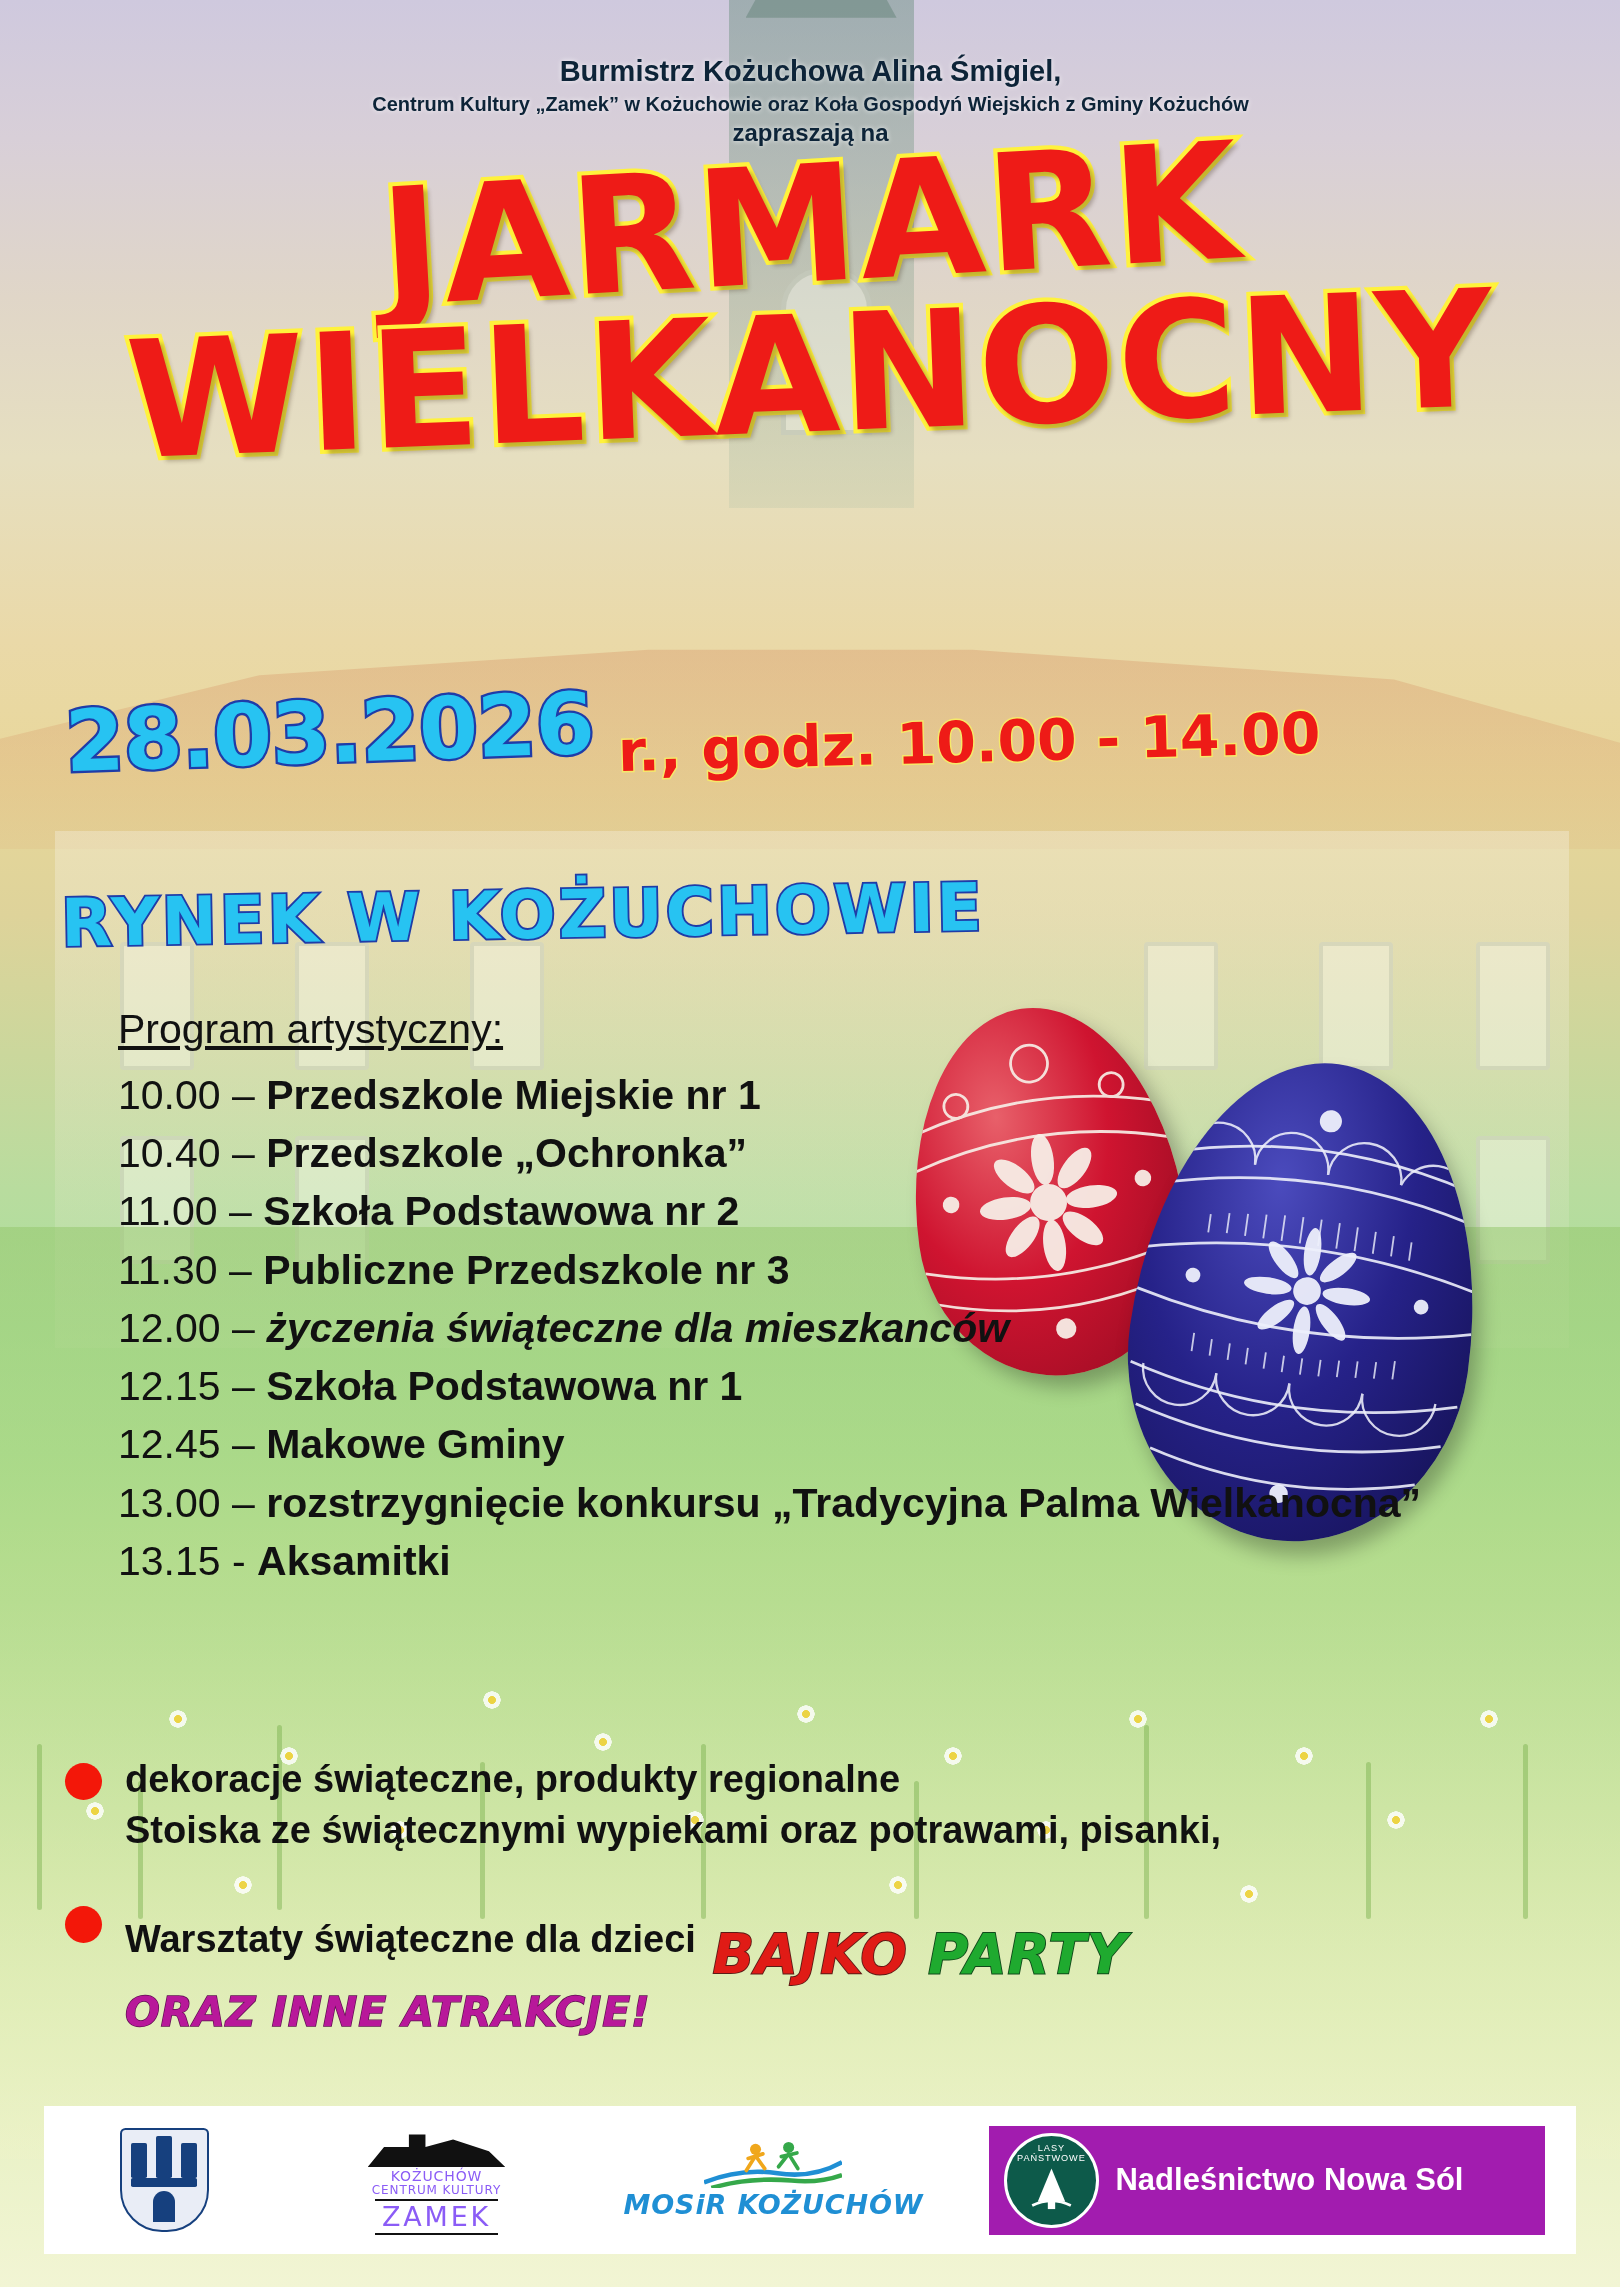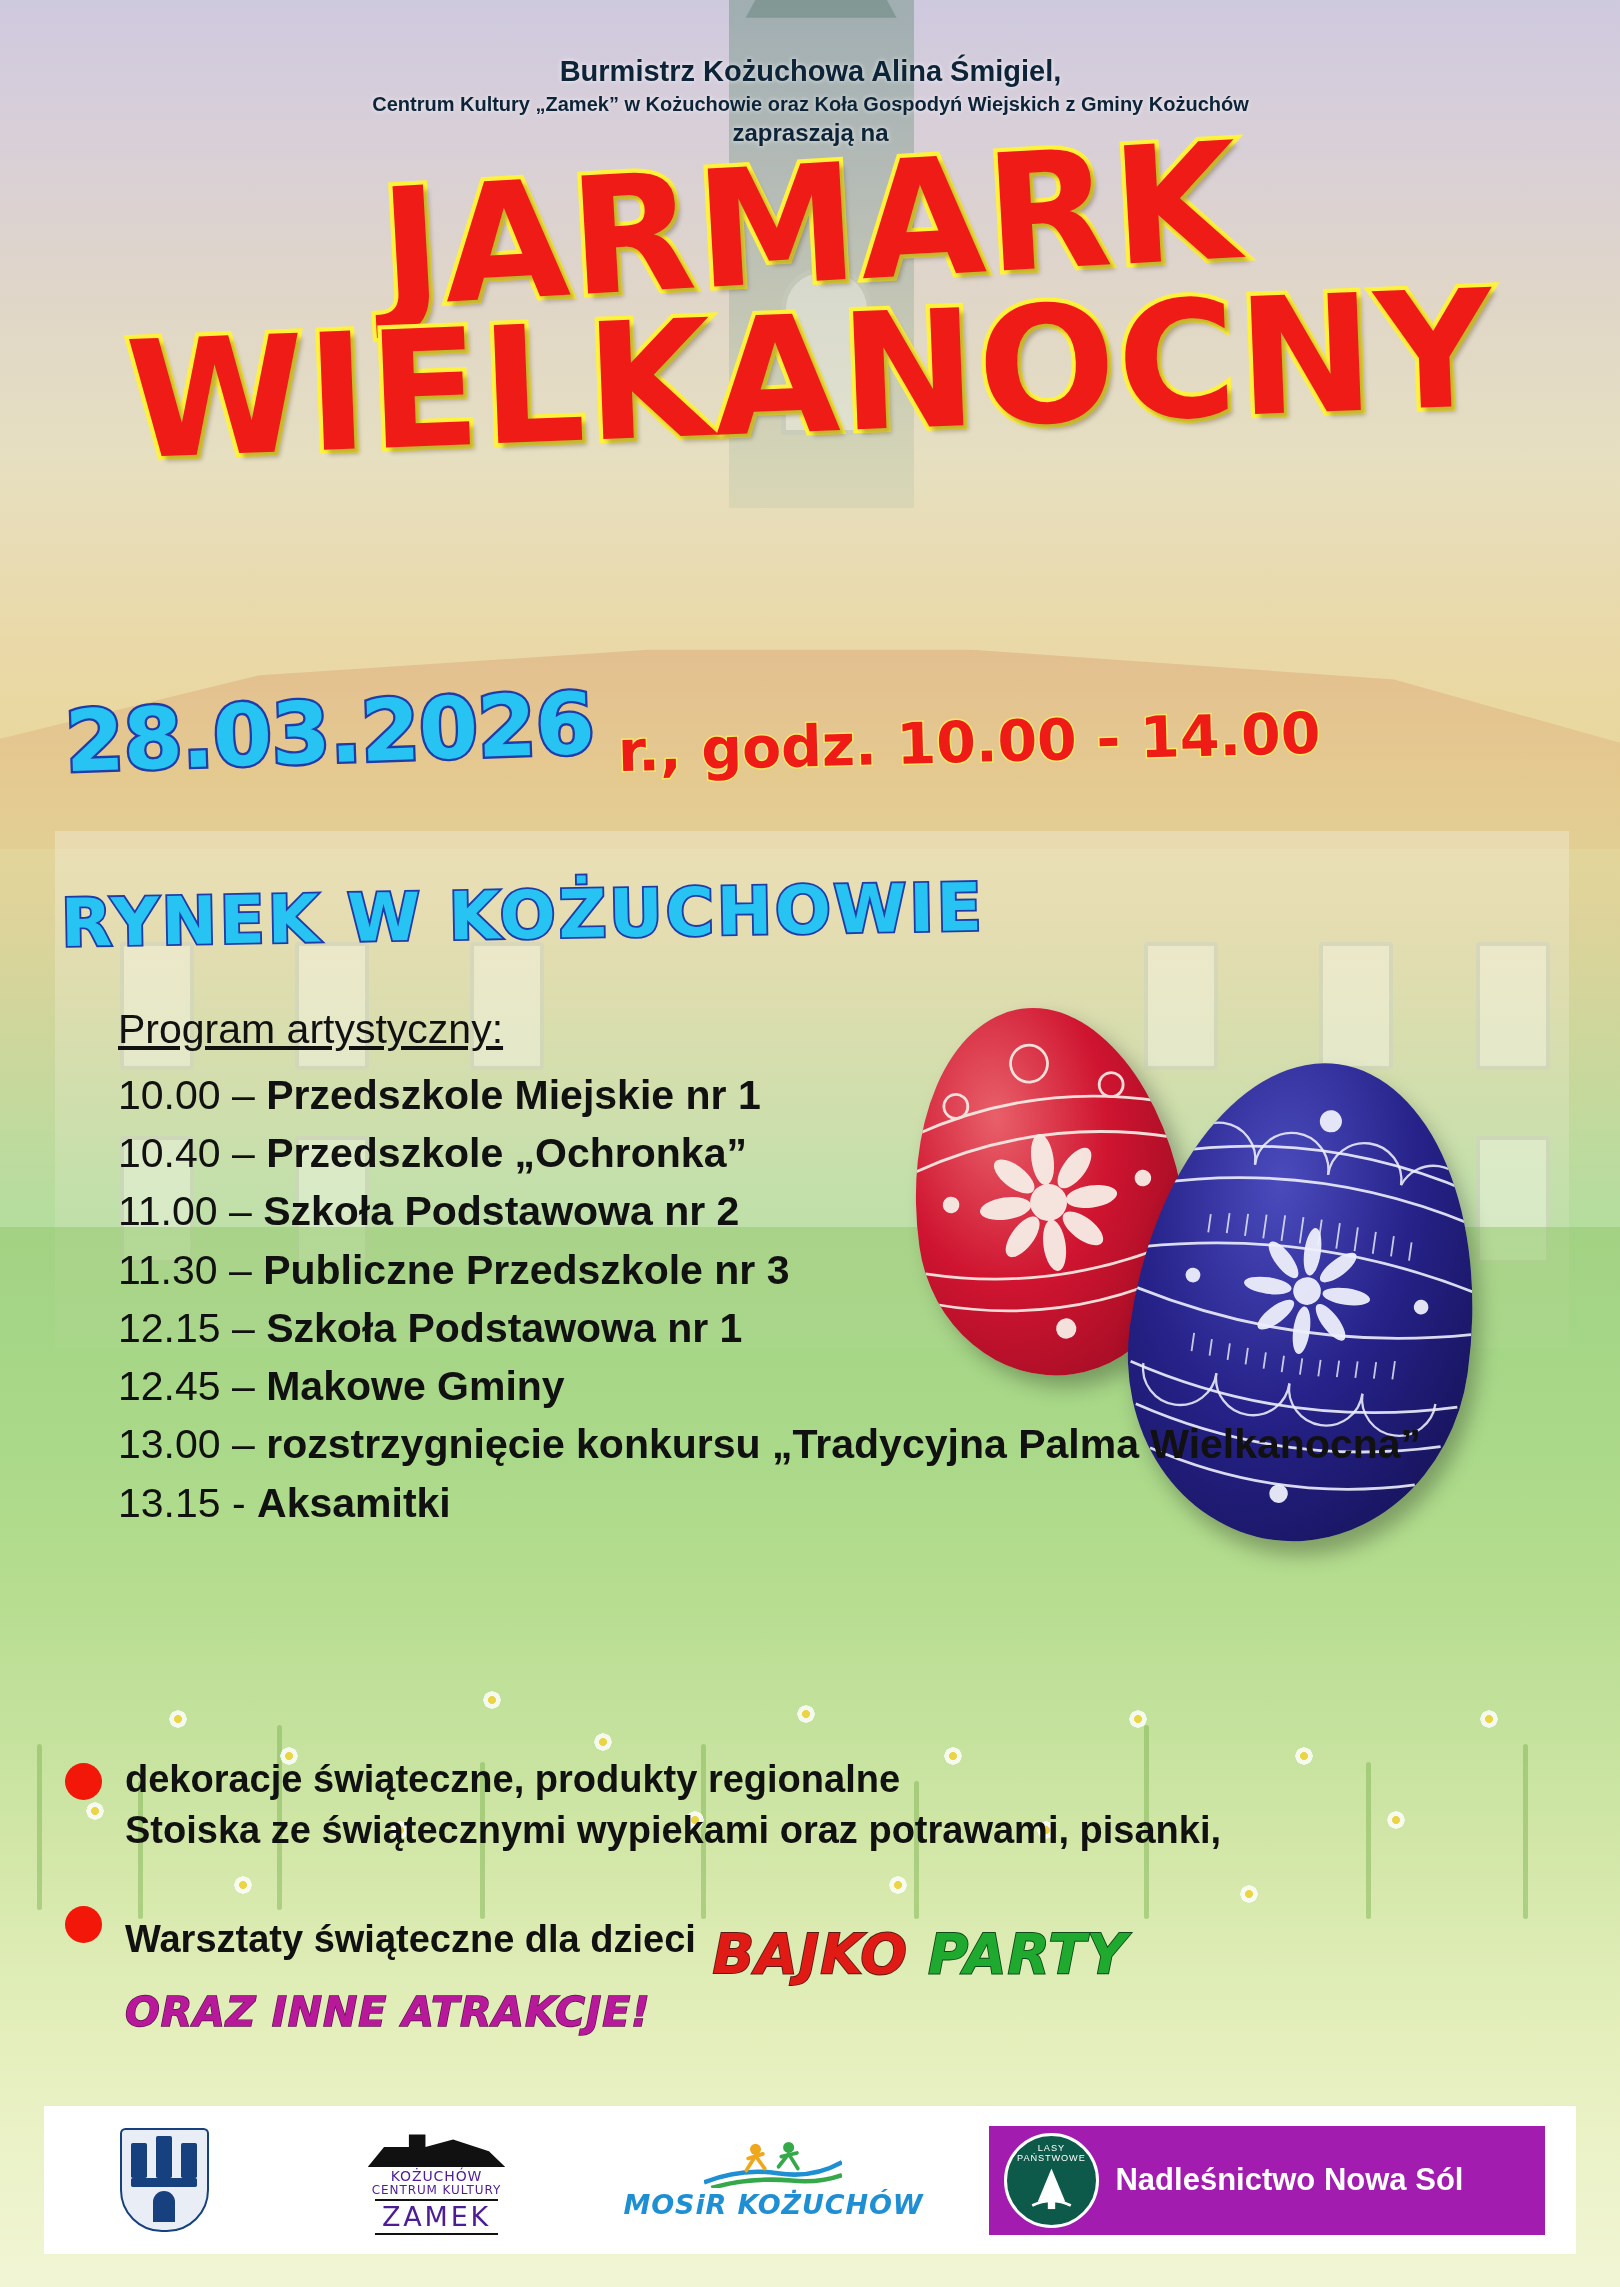--- a/index.html
+++ b/index.html
@@ -347,21 +347,21 @@
     position: relative;
   }
   .crest .tow {
     position: absolute;
     background: #16407e;
     border-radius: 1.8px;
   }
   .zamek-mark {
     font-family: "DejaVu Sans", sans-serif;
     text-align: center;
-    color: #4c1d95;
+    color: #8b5cf6;
     line-height: 1.1;
   }
   .zamek-top { font-size: 14px; letter-spacing: 0.9px; }
   .zamek-mid { font-size: 12px; letter-spacing: 0.9px; }
   .zamek-big { font-size: 27px; font-weight: normal; letter-spacing: 2.8px; border-top: 2.8px solid #111; border-bottom: 2.8px solid #111; padding: 0.9px 7.4px; display: inline-block; margin-top: 1.8px;}
   .zamek-roof {
     width: 138px; height: 42px; margin: 0 auto 1.8px;
     background: #111;
     clip-path: polygon(0% 100%, 12% 52%, 30% 52%, 30% 22%, 42% 22%, 42% 52%, 62% 34%, 88% 62%, 100% 100%);
   }
@@ -553,20 +553,23 @@
     <div class="prog-item">
       <span class="t">10.40 – </span><span class="n">Przedszkole „Ochronka”</span>
     </div>
     <div class="prog-item">
       <span class="t">11.00 – </span><span class="n">Szkoła Podstawowa nr 2</span>
     </div>
     <div class="prog-item">
       <span class="t">11.30 – </span><span class="n">Publiczne Przedszkole nr 3</span>
     </div>
     <div class="prog-item">
+      <span class="t">12.00 – </span><span class="n italic">życzenia świąteczne dla mieszkanców</span>
+    </div>
+    <div class="prog-item">
       <span class="t">12.15 – </span><span class="n">Szkoła Podstawowa nr 1</span>
     </div>
     <div class="prog-item">
       <span class="t">12.45 – </span><span class="n">Makowe Gminy</span>
     </div>
     <div class="prog-item">
       <span class="t">13.00 – </span><span class="n"><span class="plain">rozstrzygnięcie konkursu „</span><span class="italic">Tradycyjna Palma Wielkanocna</span><span class="plain">”</span></span>
     </div>
     <div class="prog-item">
       <span class="t">13.15 - </span><span class="n">Aksamitki</span>

